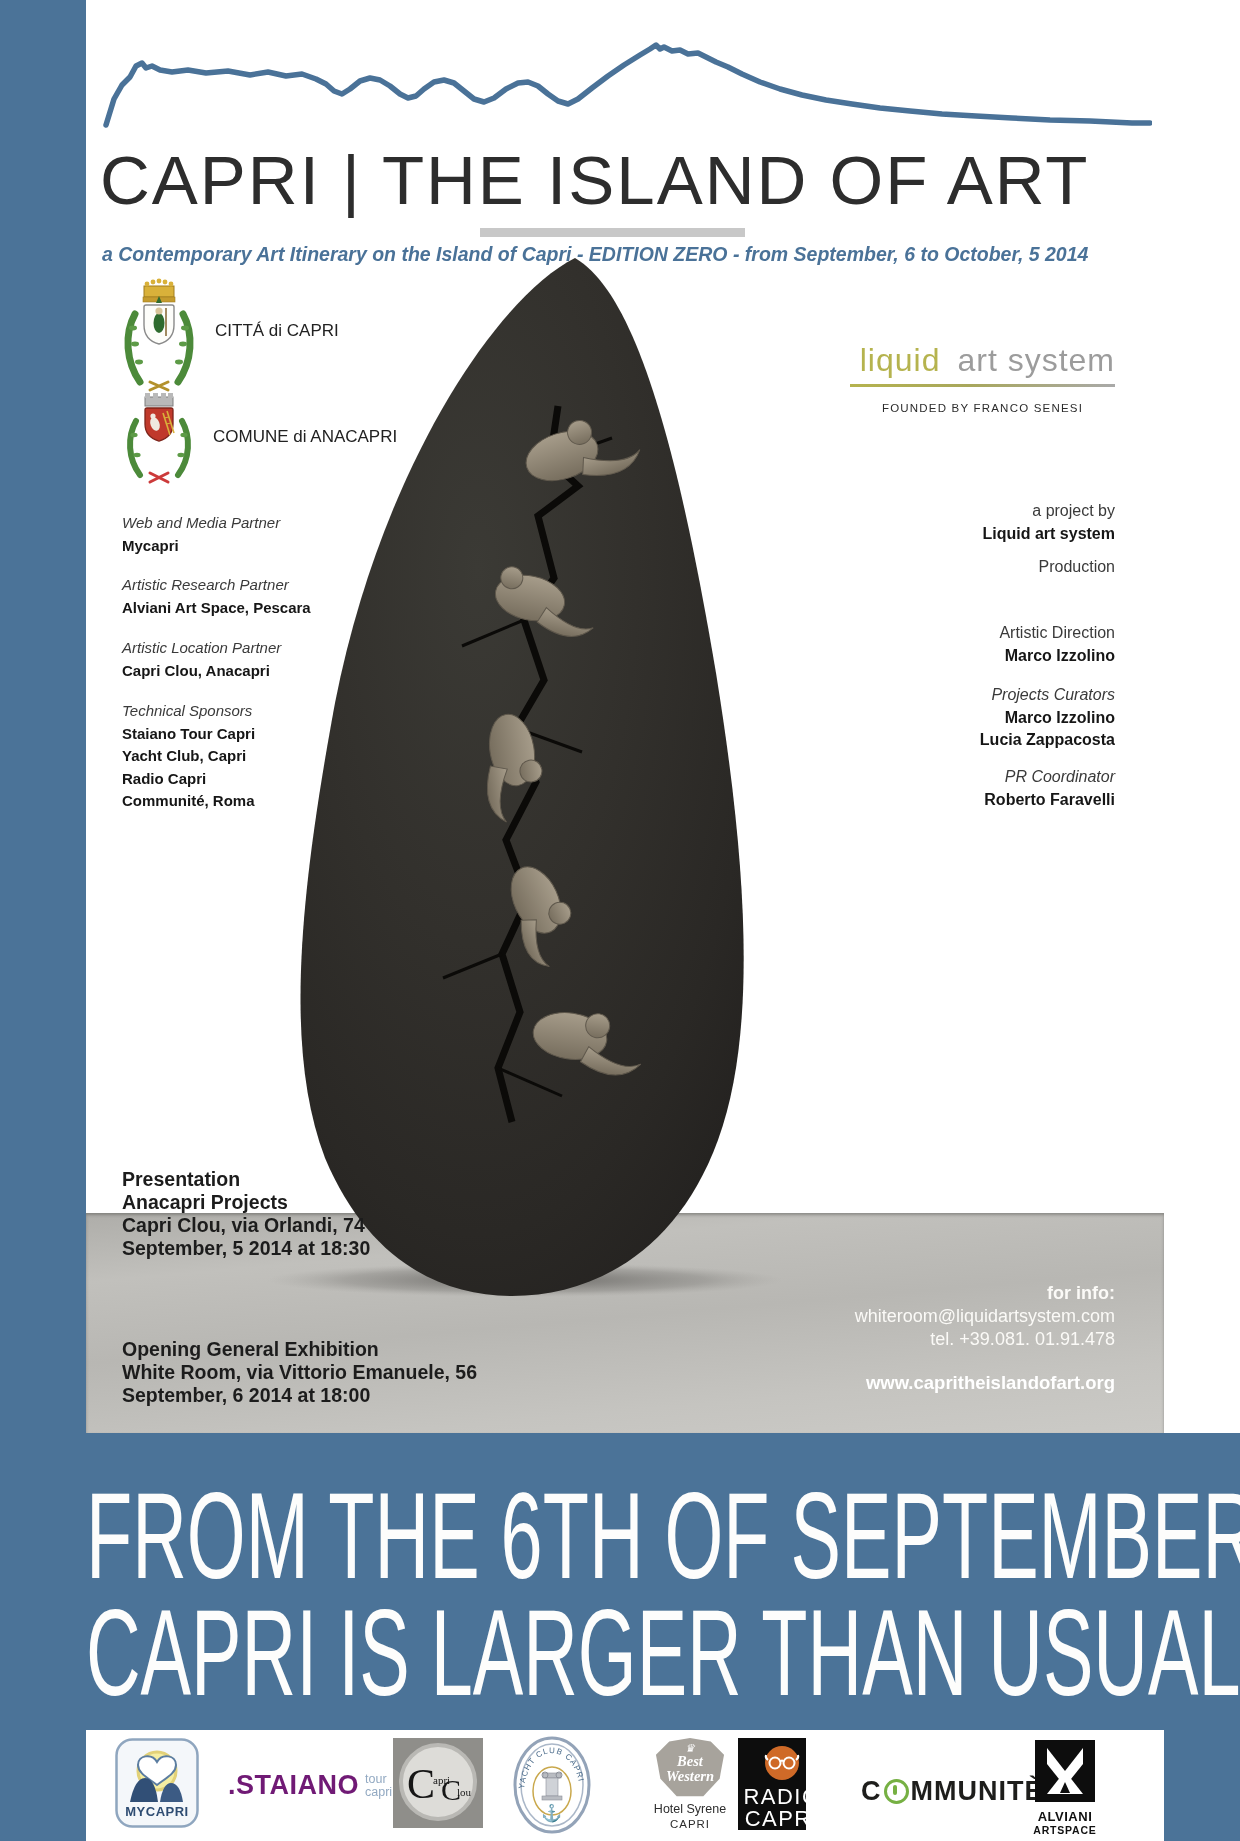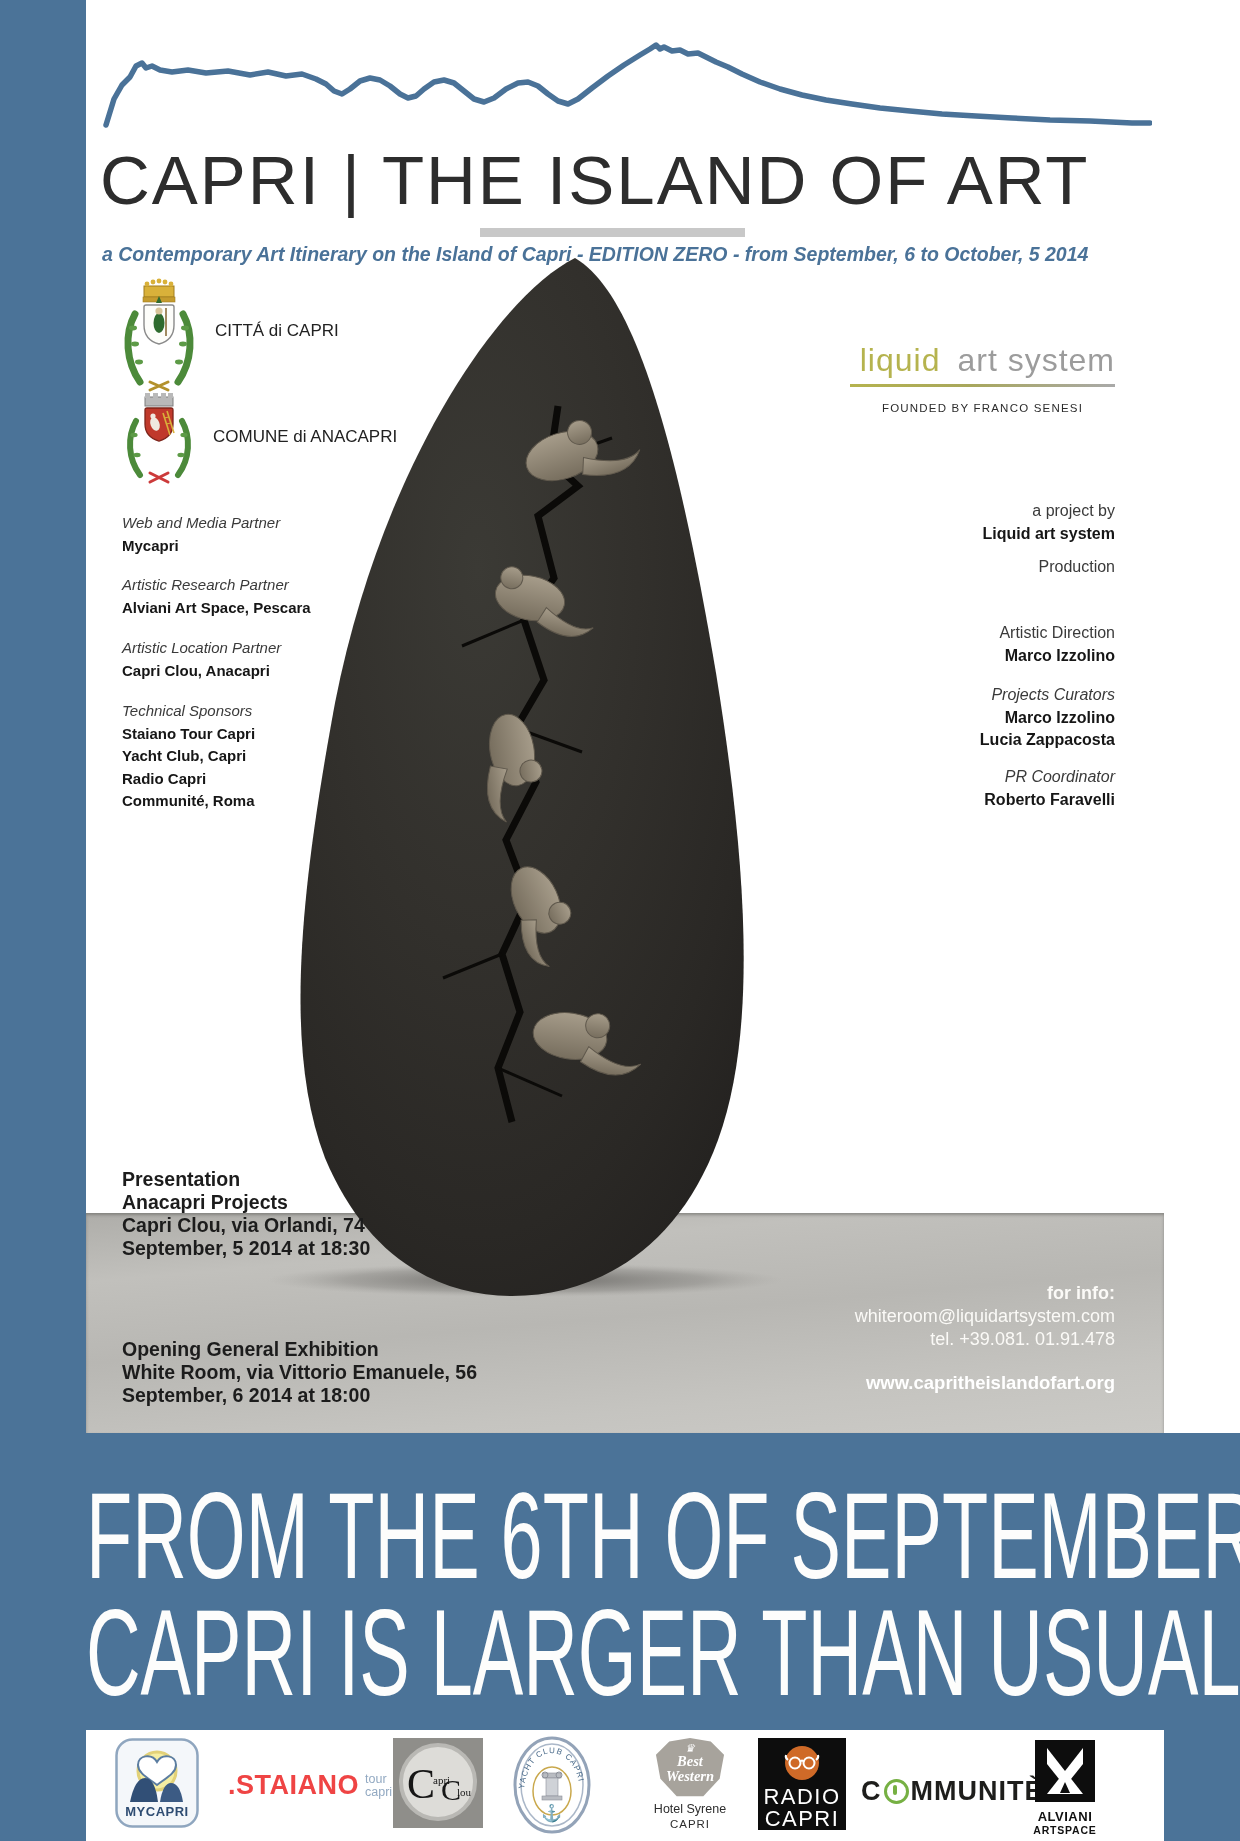--- a/index.html
+++ b/index.html
@@ -64,33 +64,33 @@
   .banner-line{
     position:absolute;left:86px;color:#fdfdfc;font-size:122px;font-weight:400;line-height:1;
     transform:scaleX(0.62);transform-origin:left top;white-space:nowrap;letter-spacing:0;
   }
 
   
   .footer{position:absolute;left:86px;top:1730px;width:1078px;height:111px;background:#ffffff;}
 
   .lg-mycapri{position:absolute;left:29px;top:8px;width:84px;height:90px;}
   .lg-staiano{position:absolute;left:142px;top:40px;display:flex;align-items:center;}
-  .staiano-main{font-size:27px;font-weight:bold;color:#ef4444;letter-spacing:.5px;}
+  .staiano-main{font-size:27px;font-weight:bold;color:#701a75;letter-spacing:.5px;}
   .staiano-sub{margin-left:6px;font-size:12.5px;color:#92a9c2;line-height:13px;}
   .lg-capriclou{position:absolute;left:307px;top:8px;width:90px;height:90px;}
   .lg-yacht{position:absolute;left:426px;top:5px;width:80px;height:100px;}
   .lg-bw{position:absolute;left:556px;top:8px;width:96px;text-align:center;}
   .bw-crest{position:relative;margin:0 auto;width:74px;height:60px;background:#a7a39c;
     clip-path:polygon(50% 0%,78% 6%,96% 28%,90% 68%,68% 97%,32% 97%,10% 68%,4% 28%,22% 6%);
     color:#fff;font-family:"Liberation Serif",serif;font-style:italic;}
   .bw-crown{font-size:11px;line-height:12px;padding-top:4px;}
   .bw-nm{font-size:14.5px;font-weight:bold;line-height:15px;}
   .bw-sub{margin-top:4px;font-size:12.5px;color:#2e2e2e;line-height:15px;}
   .bw-city{font-size:11.5px;color:#2e2e2e;letter-spacing:1px;line-height:14px;}
-  .lg-radio{position:absolute;left:672px;top:8px;width:88px;height:92px;background:#0d0d0d;text-align:center;}
+  .lg-radio{position:absolute;left:652px;top:8px;width:68px;height:92px;background:#0d0d0d;text-align:center;}
   .radio-circ{position:absolute;left:22px;top:5px;width:44px;height:40px;}
   .radio-txt{position:absolute;left:0;width:88px;color:#fff;font-size:22px;letter-spacing:1.5px;line-height:1;font-weight:400;}
   .lg-communite{position:absolute;left:775px;top:46px;display:flex;align-items:center;font-size:27px;font-weight:600;color:#1e1e1c;letter-spacing:1px;}
   .comm-o{display:inline-block;width:19px;height:19px;border:3.5px solid #76b043;border-radius:50%;margin:0 2px;position:relative;}
   .comm-o::after{content:"";position:absolute;left:6px;top:3px;width:4px;height:10px;background:#76b043;border-radius:2px;}
   .lg-alviani{position:absolute;left:944px;top:10px;width:70px;text-align:center;}
   .alv-sq{width:60px;height:62px;margin:0 auto;}
   .alv-t1{margin-top:4px;font-size:13px;font-weight:800;color:#111;letter-spacing:.5px;line-height:14px;}
   .alv-t2{font-size:10.5px;font-weight:700;color:#111;letter-spacing:.8px;line-height:12px;}
 </style>

